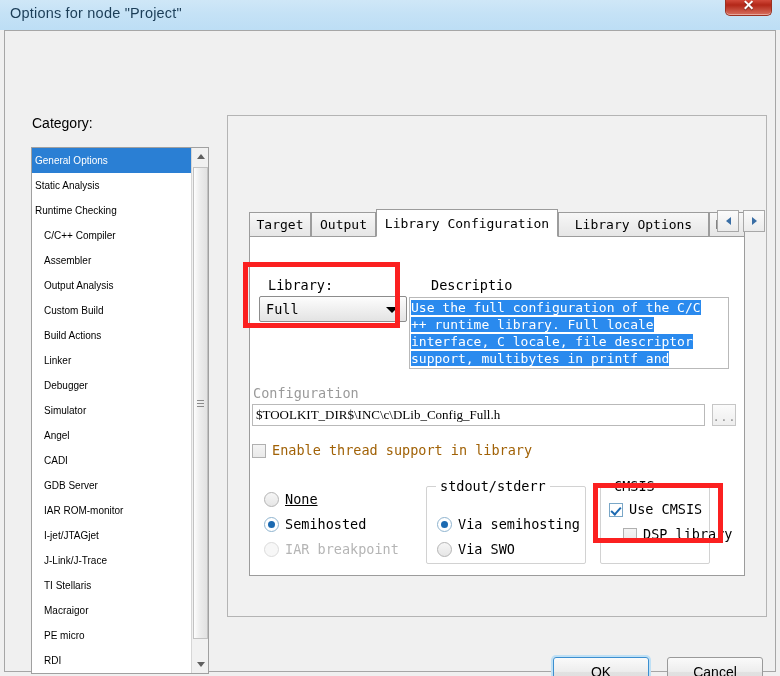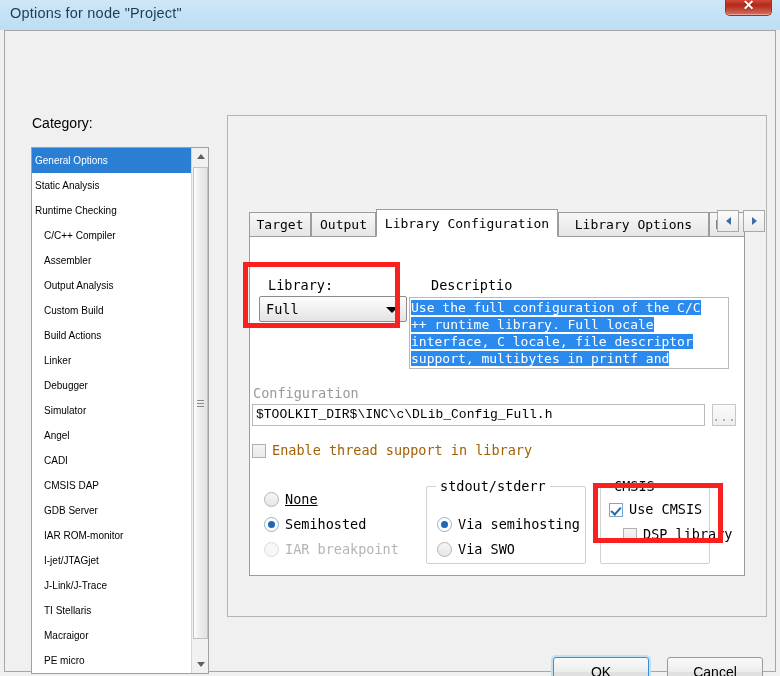--- a/index.html
+++ b/index.html
@@ -281,21 +281,21 @@
     color: #9a9a9a;
   }
   .cfg-input {
     position: absolute;
     left: 247px; top: 373px;
     width: 453px;
     height: 22px;
     background: #ffffff;
     border: 1px solid #b9b9b9;
     box-sizing: border-box;
-    font-family: Liberation Mono, monospace;
+    font-family: Liberation Serif, serif;
     font-size: 13px;
     color: #000;
     padding: 2px 0 0 3px;
     white-space: nowrap;
     overflow: hidden;
   }
   .cfg-browse {
     position: absolute;
     left: 707px; top: 373px;
     width: 24px; height: 22px;
@@ -450,21 +450,20 @@
           <div class="cat-item indent">C/C++ Compiler</div>
           <div class="cat-item indent">Assembler</div>
           <div class="cat-item indent">Output Analysis</div>
           <div class="cat-item indent">Custom Build</div>
           <div class="cat-item indent">Build Actions</div>
           <div class="cat-item indent">Linker</div>
           <div class="cat-item indent">Debugger</div>
           <div class="cat-item indent">Simulator</div>
           <div class="cat-item indent">Angel</div>
           <div class="cat-item indent">CADI</div>
-          <div class="cat-item indent">CMSIS DAP</div>
           <div class="cat-item indent">GDB Server</div>
           <div class="cat-item indent">IAR ROM-monitor</div>
           <div class="cat-item indent">I-jet/JTAGjet</div>
           <div class="cat-item indent">J-Link/J-Trace</div>
           <div class="cat-item indent">TI Stellaris</div>
           <div class="cat-item indent">Macraigor</div>
           <div class="cat-item indent">PE micro</div>
           <div class="cat-item indent">RDI</div>
         </div>
       <div class="cat-scroll">

